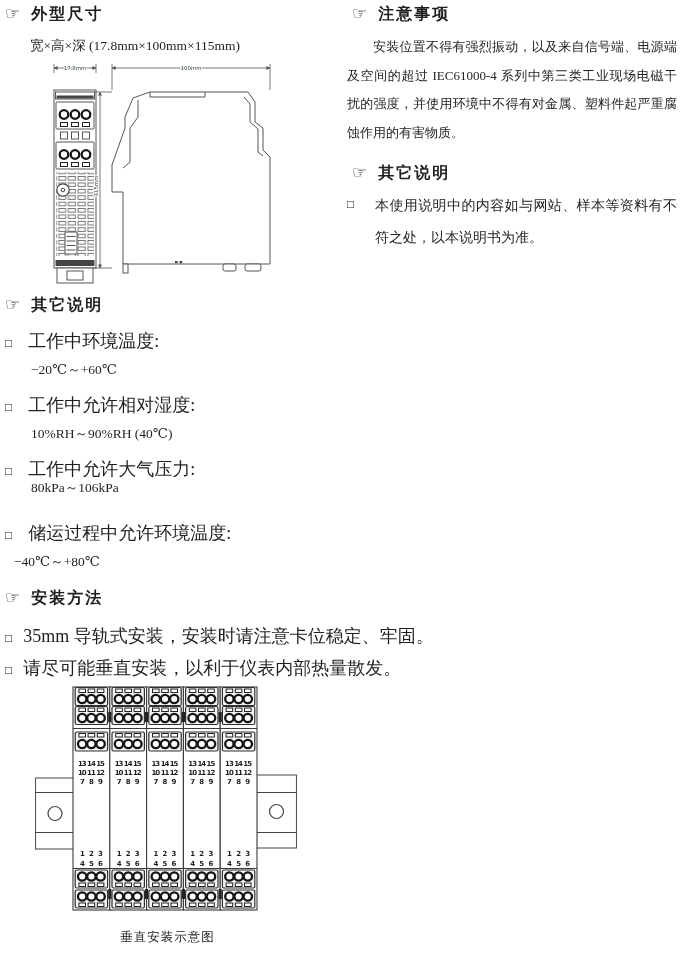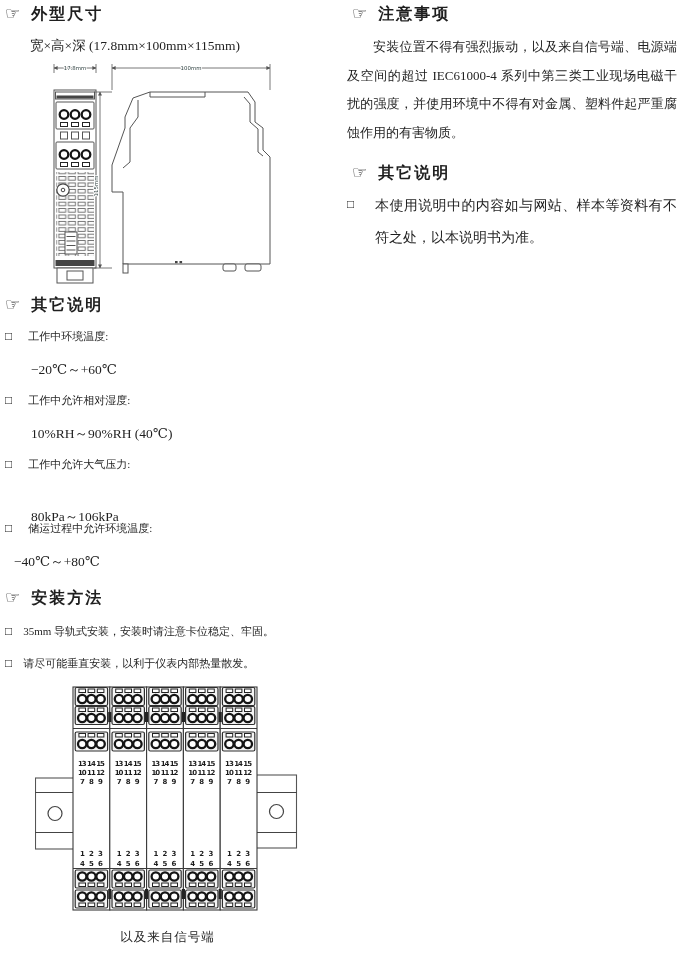--- a/index.html
+++ b/index.html
@@ -10,21 +10,21 @@
   .abs{position:absolute;}
   .sec-header{
     display:flex;align-items:baseline;gap:11px;
     font-family:"Liberation Sans","DejaVu Sans",sans-serif;font-weight:bold;
   }
   .sec-header .hand{font-size:17px;color:#111;line-height:1;}
   .sec-header .stitle{font-size:16px;letter-spacing:2px;line-height:1.2;}
   .subtitle{font-size:13.5px;}
   .bullet-row{display:flex;align-items:baseline;}
   .bullet-row .bx{font-size:12px;color:#222;flex:0 0 auto;}
-  .bullet-row .btext{font-size:11px;text-align:right;}
+  .bullet-row .btext{font-size:18px;text-align:right;}
   .env-label .bx{margin-right:16px;}
   .inst-item .bx{margin-right:11px;}
   .env-value{font-size:13.5px;}
   .para{
     font-size:13px;line-height:28.5px;text-align:justify;text-indent:26px;
   }
   .other-text{font-size:14px;line-height:32px;text-align:justify;}
   .other-bx{font-size:12px;color:#222;}
   .caption{font-size:12.5px;text-align:center;letter-spacing:1px;}
   svg{display:block;}
@@ -154,21 +154,21 @@
   <div class="abs bullet-row env-label" style="left:5px;top:393px;">
     <span class="bx">□</span>
     <span class="btext">工作中允许相对湿度:</span>
   </div>
   <div class="abs env-value" style="left:31px;top:425px;">10%RH～90%RH (40℃)</div>
 
   <div class="abs bullet-row env-label" style="left:5px;top:457px;">
     <span class="bx">□</span>
     <span class="btext">工作中允许大气压力:</span>
   </div>
-  <div class="abs env-value" style="left:31px;top:508px;">80kPa～106kPa</div>
+  <div class="abs env-value" style="left:31px;top:479px;">80kPa～106kPa</div>
 
   <div class="abs bullet-row env-label" style="left:5px;top:521px;">
     <span class="bx">□</span>
     <span class="btext">储运过程中允许环境温度:</span>
   </div>
   <div class="abs env-value" style="left:14px;top:553px;">−40℃～+80℃</div>
 
   <div class="abs sec-header" style="left:5px;top:588px;">
     <span class="hand">☞</span>
     <span class="stitle">安装方法</span>
@@ -262,21 +262,21 @@
     <rect class="tab" x="73.2" y="29" width="3.2" height="10"></rect>
     <rect class="tab" x="110" y="29" width="3.2" height="10"></rect>
     <rect class="tab" x="146.8" y="29" width="3.2" height="10"></rect>
     <rect class="tab" x="183.6" y="29" width="3.2" height="10"></rect>
     <rect class="tab" x="73.2" y="206" width="3.2" height="10"></rect>
     <rect class="tab" x="110" y="206" width="3.2" height="10"></rect>
     <rect class="tab" x="146.8" y="206" width="3.2" height="10"></rect>
     <rect class="tab" x="183.6" y="206" width="3.2" height="10"></rect>
   </svg>
 
-  <div class="abs caption" style="left:35px;top:929px;width:265px;">以及来自信号端</div>
+  <div class="abs caption" style="left:35px;top:929px;width:265px;">垂直安装示意图</div>
 
   <div class="abs sec-header" style="left:352px;top:4px;">
     <span class="hand">☞</span>
     <span class="stitle">注意事项</span>
   </div>
 
   <div class="abs para" style="left:347px;top:33px;width:330px;">安装位置不得有强烈振动，以及来自信号端、电源端及空间的超过 IEC61000-4 系列中第三类工业现场电磁干扰的强度，并使用环境中不得有对金属、塑料件起严重腐蚀作用的有害物质。</div>
 
   <div class="abs sec-header" style="left:352px;top:163px;">
     <span class="hand">☞</span>

